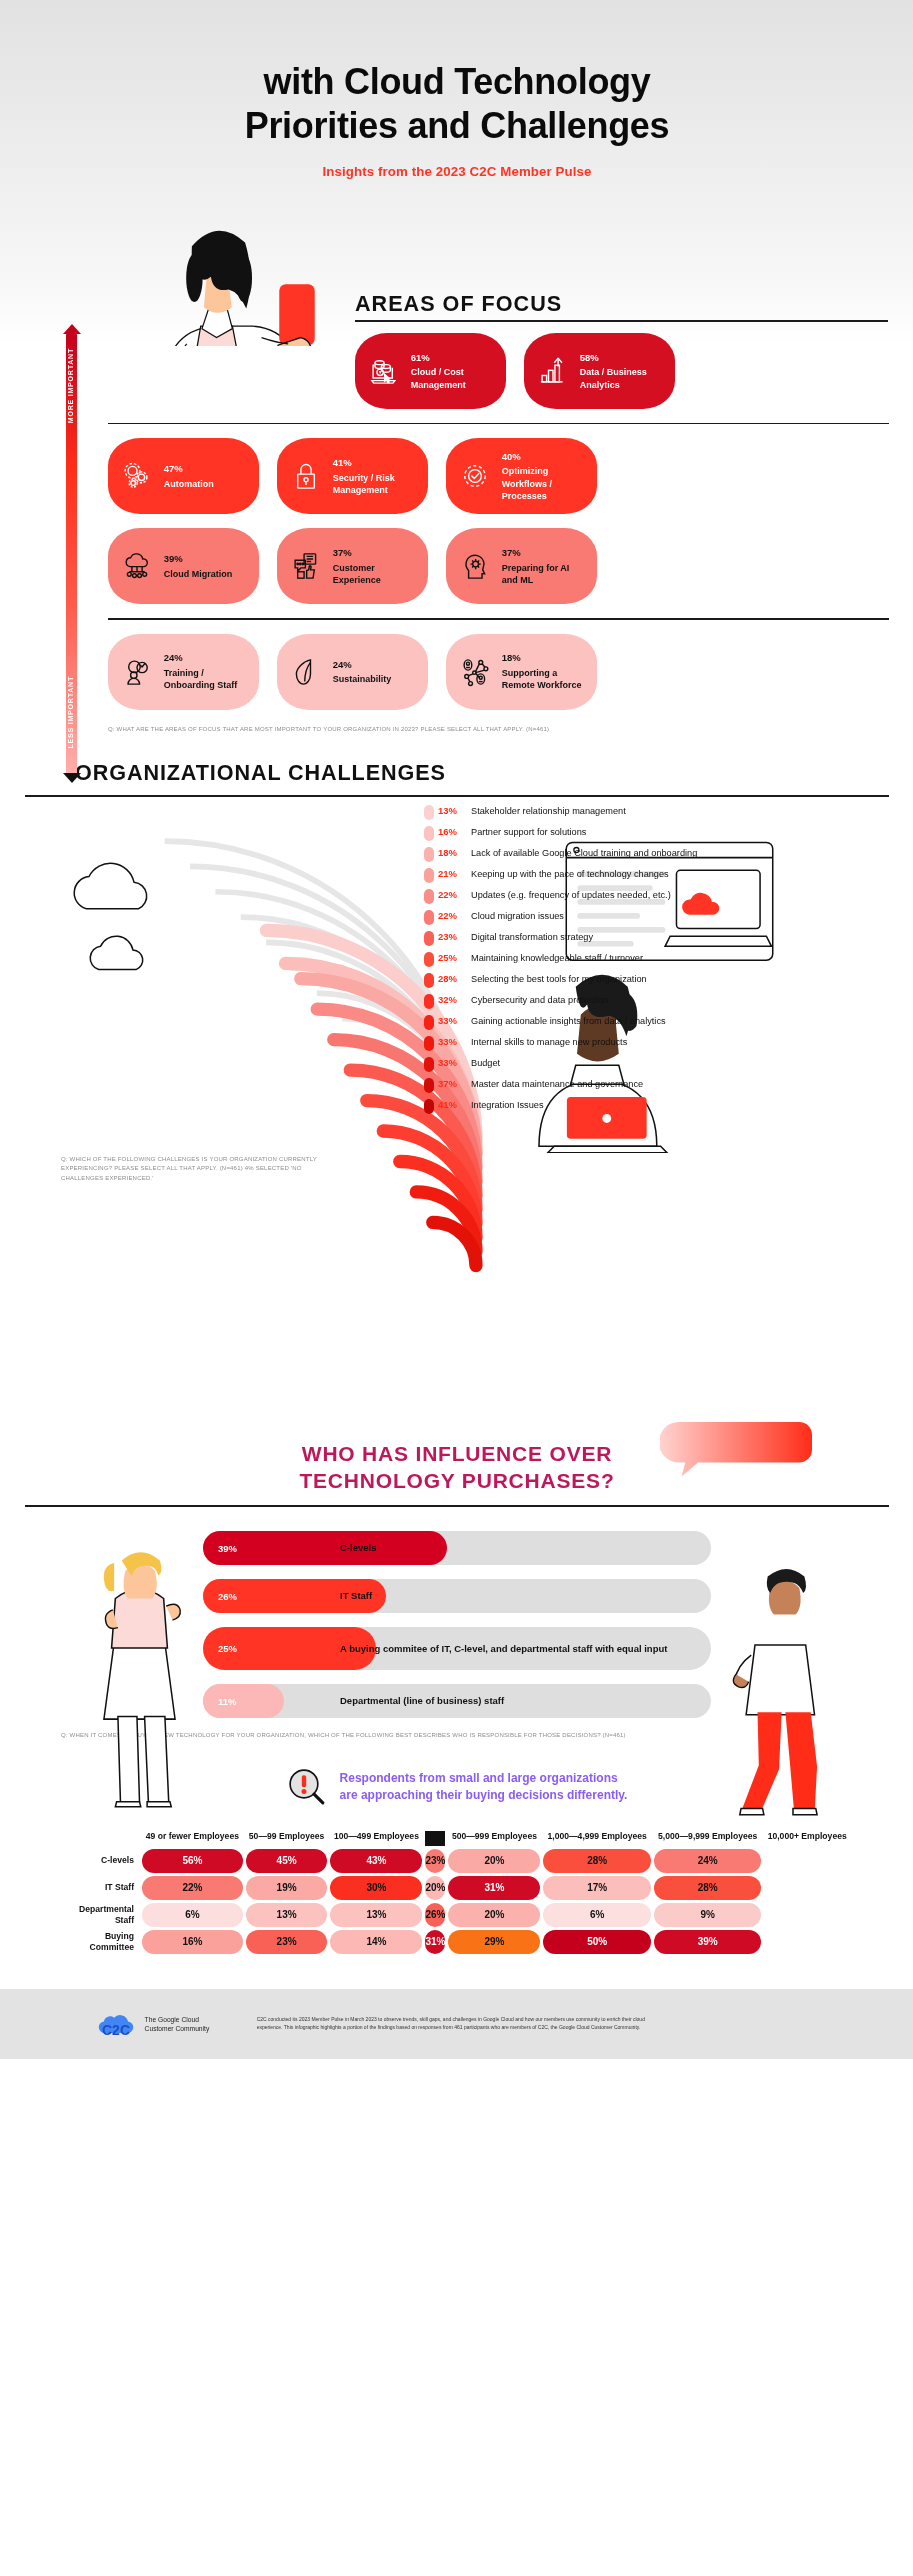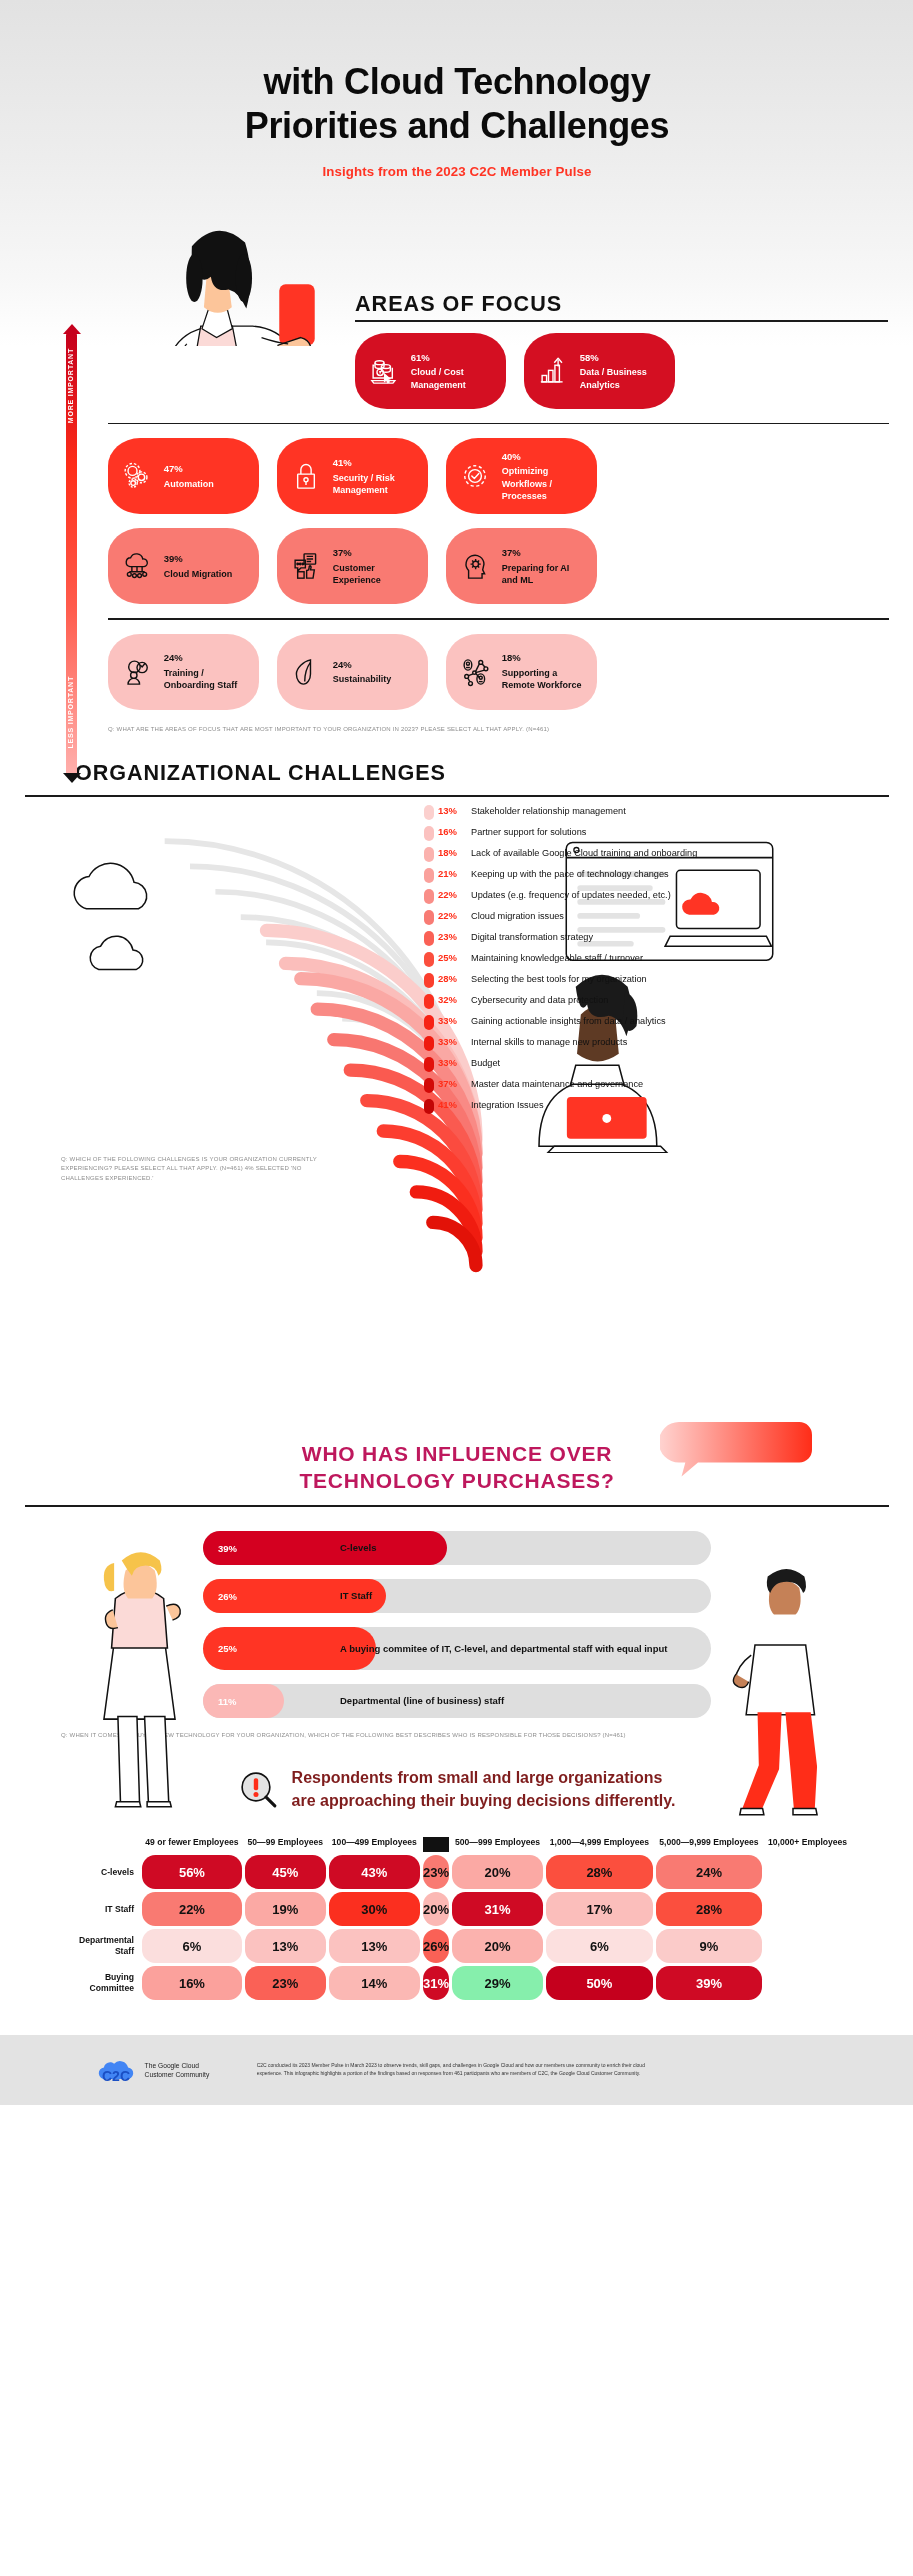--- a/index.html
+++ b/index.html
@@ -132,31 +132,31 @@
     display:flex; align-items:center; padding-left: 15px; color:#fff; font-weight:bold; font-size:9.5px;
   }
   .bar-row.tall .bar-fill { border-radius: 21.6px; }
   .bar-label { position: relative; margin-left: 137px; font-size: 9.5px; font-weight:bold; color:#111; line-height:1.4; }
   .infl-note {
     margin: 3.8px 0 0 61px; font-size: 6px; letter-spacing:0.2px; color:#8d8d8d; text-transform: uppercase;
   }
 
   
   .callout { display:flex; align-items:center; justify-content:center; gap:14px; margin-top: 29px; }
-  .callout .txt { font-size: 16px; font-weight:bold; line-height:1.42; color:#7f1d1d; }
+  .callout .txt { font-size: 12px; font-weight:bold; line-height:1.42; color:#8b5cf6; }
   .tbl { margin: 21.6px 61px 0 61px; position: relative; }
   table { width: 100%; border-collapse: separate; border-spacing: 3.8px 3.2px; }
   th.rowhdr, td.rowhdr {
     width: 75px; text-align: right; font-size: 8.6px; font-weight: bold; color:#111; padding-right:5px; line-height:1.25;
   }
   th.colhdr { font-size: 8.6px; font-weight: bold; color:#111; line-height:1.3; padding-bottom: 3.8px; }
   td.cell { text-align:center; }
   .pill {
-    height: 34px; border-radius: 13.3px; display:flex; align-items:center; justify-content:center;
-    font-size: 13px; font-weight: bold;
+    height: 24px; border-radius: 13.3px; display:flex; align-items:center; justify-content:center;
+    font-size: 10px; font-weight: bold;
   }
   .divider-col { width: 1.3px; background: #111; }
 
   
   .footer {
     margin-top: 32px; height: 70px; background:#e3e3e3;
     display:flex; align-items:center; padding-left: 95px; gap: 11.4px;
   }
   .footer .brand { display:flex; align-items:center; gap:7.6px; }
   .footer .brandtxt { font-size: 6.7px; line-height:1.35; color:#222; }
@@ -733,21 +733,21 @@
           <td class="cell">
               <div class="pill" style="background:#fa6156; color:#111;">23%</div>
             </td>
           <td class="cell">
               <div class="pill" style="background:#fbb8b4; color:#111;">14%</div>
             </td>
           <td class="cell">
               <div class="pill" style="background:#cf0a24; color:#fff;">31%</div>
             </td>
           <td class="cell">
-              <div class="pill" style="background:#86efac; color:#111;">29%</div>
+              <div class="pill" style="background:#f97316; color:#111;">29%</div>
             </td>
           <td class="cell">
               <div class="pill" style="background:#c5001d; color:#fff;">50%</div>
             </td>
           <td class="cell">
               <div class="pill" style="background:#cf0a24; color:#fff;">39%</div>
             </td>
         </tr>
       </tbody>
     </table>

